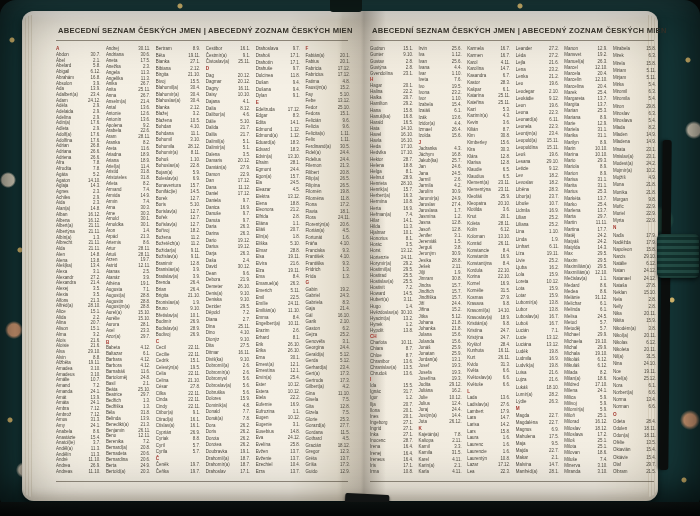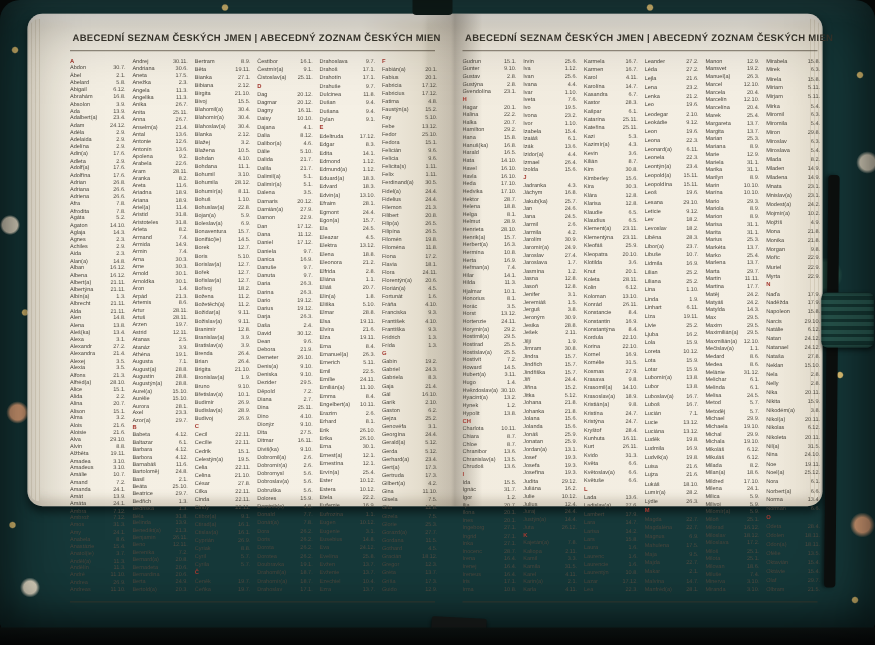--- a/index.html
+++ b/index.html
@@ -23,21 +23,21 @@
       radial-gradient(circle 3px at 684px 480px,#e7c877 0 2px,transparent 3px),
       radial-gradient(circle 3px at 180px 6px,#e7c877 0 2px,transparent 3px),
       radial-gradient(circle 3px at 520px 6px,#e7c877 0 2px,transparent 3px),
       radial-gradient(circle 14px at 40px 80px,#2c5a4d 0 10px,transparent 14px),
       radial-gradient(circle 14px at 660px 220px,#2c5a4d 0 10px,transparent 14px);
     box-shadow:inset 0 -18px 30px rgba(0,0,0,.55), inset 0 10px 18px rgba(255,255,255,.04);}
   #scene:after{content:"";position:absolute;inset:0;pointer-events:none;
     box-shadow:inset 0 0 70px rgba(0,0,0,.5);}
   #bottom-shadow{position:absolute;left:0;right:0;bottom:0;height:14px;background:linear-gradient(#0e1413,#050707);}
   
-  #pages{position:absolute;left:22px;top:11px;width:636px;height:394px;border-radius:12px;
+  #pages{position:absolute;left:22px;top:11px;width:636px;height:490px;border-radius:12px;
     background:linear-gradient(90deg,#efe9da 0,#f4efe3 6%,#f5f0e5 42%,#e4ddcd 49.5%,#d8d1c0 50.4%,#f2ecdf 54%,#f4efe4 90%,#e9e2d2 100%);
     box-shadow:0 4px 8px rgba(0,0,0,.55), inset 0 -6px 8px rgba(120,105,80,.25), inset 0 5px 7px rgba(255,255,255,.5);}
   .edge-stack{position:absolute;top:4px;bottom:4px;width:9px;opacity:.8;
     background:repeating-linear-gradient(90deg,#efe8d8 0 2px,#d9d0bc 2px 3px);}
   #edge-left{left:1px;border-radius:10px 0 0 10px;}
   #edge-right{right:1px;border-radius:0 10px 10px 0;
     background:repeating-linear-gradient(90deg,#d9d0bc 0 1px,#efe8d8 1px 3px);}
   #gutter{position:absolute;left:318px;top:0;width:46px;height:100%;
     background:linear-gradient(90deg,transparent,rgba(60,45,25,.22) 45%,rgba(40,30,15,.30) 52%,transparent);}
   

